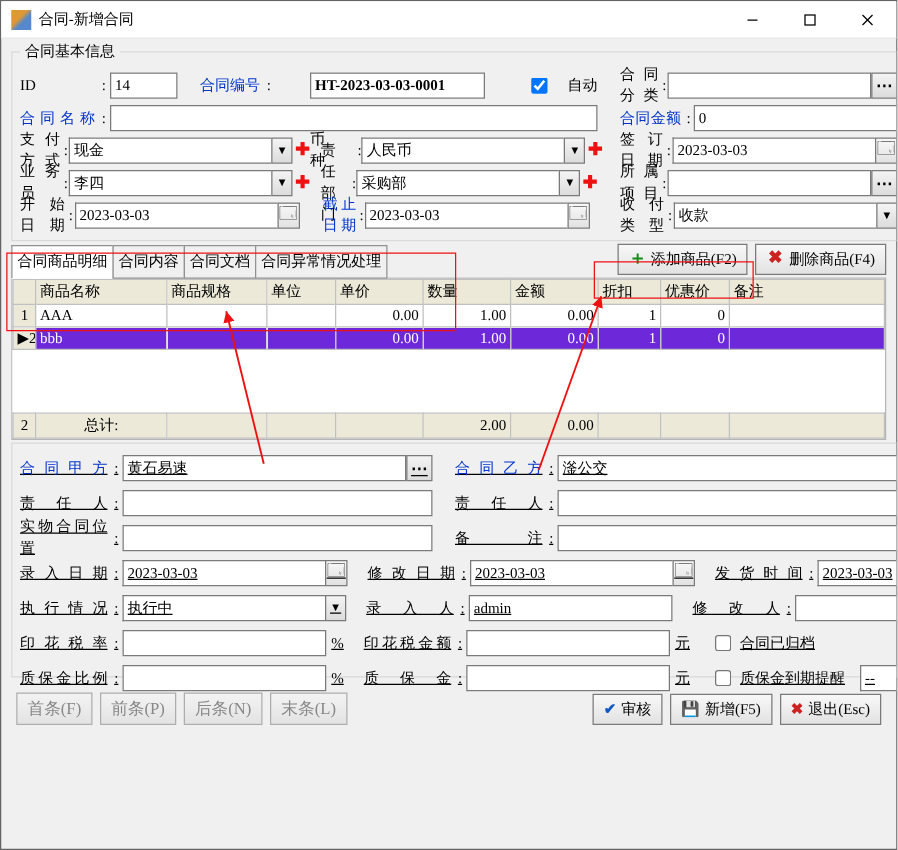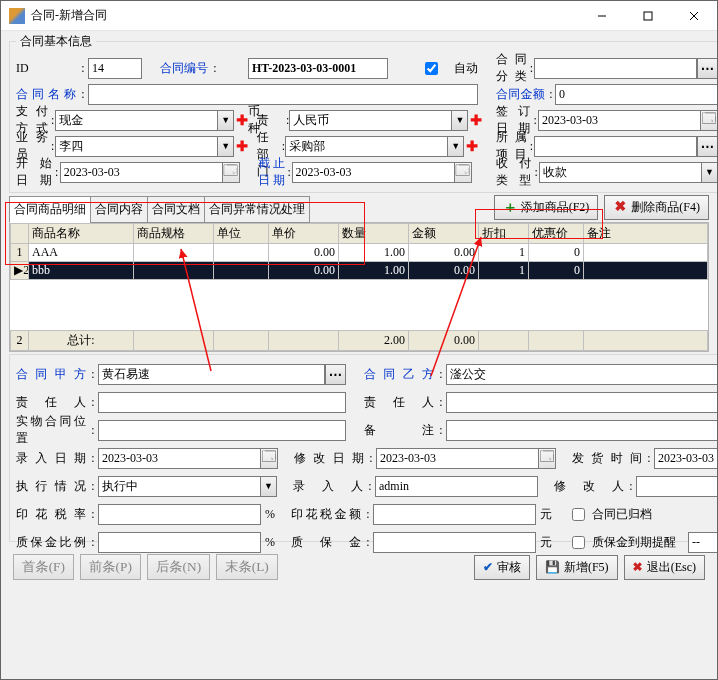--- a/index.html
+++ b/index.html
@@ -98,21 +98,21 @@
   }
   .red-plus { color:#e11; font-weight:bold; font-size:14px; margin-left:2px; width:14px; text-align:center;}
   .ellips-btn {
     width: 21px; height:21px;
     border:1px solid #7a7a7a;
     background:linear-gradient(#f4f4f4,#dcdcdc);
     display:flex;align-items:center;justify-content:center;
     font-weight:bold; font-family:sans-serif;
   }
   .section-gap { width: 18px; }
-  .col { flex:1; display:flex; align-items:center; }
+  .col { flex:1; display:flex; align-items:center;text-decoration:underline; }
   .col3a { width: 232px; display:flex; align-items:center;}
   .col3b { width: 230px; display:flex; align-items:center;}
   .col3c { width: 222px; display:flex; align-items:center;}
 
   
   .tabbar { display:flex; margin: 0 4px; position:relative; }
   .tab {
     border:1px solid #919191;
     background:#f0f0f0;
     padding: 4px 4px;
@@ -140,21 +140,21 @@
   table.grid th, table.grid td {
     border:1px solid #c0c0c0;
     font-size:12px;
     padding: 1px 3px;
     height: 18px;
     white-space:nowrap;
     overflow:hidden;
   }
   table.grid th { background:#ece9d8; font-weight:normal; text-align:left;}
   table.grid th.rowh, table.grid td.rowh { background:#ece9d8; text-align:center; width:18px;}
-  .selrow td { background:#0f172a; color:#fff; }
+  .selrow td { background:#6d28d9; color:#fff; }
   .selrow td.rowh { background:#ece9d8; color:#000; }
   .selrow td.rowh .arrow { color:#000; }
   .num { text-align:right; }
   .footer-total td { background:#ece9d8; }
   .big-grid {
     height: 188px; 
   }
   .bottom-btns {
     display:flex; align-items:center;
     margin: 10px 8px 6px 8px;

